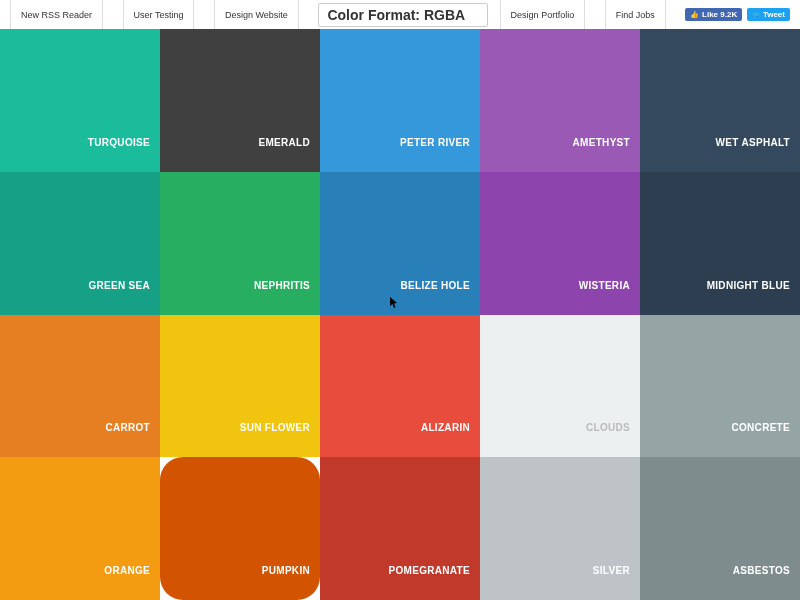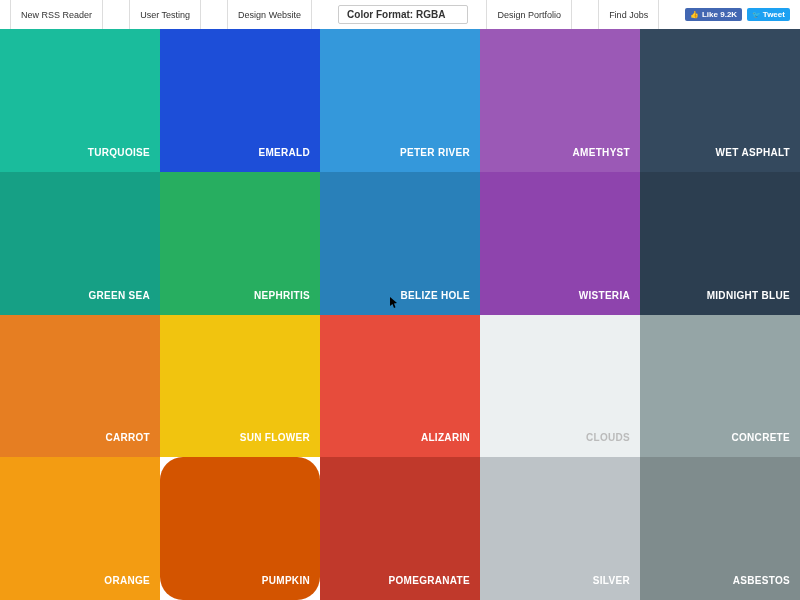--- a/index.html
+++ b/index.html
@@ -22,21 +22,21 @@
     padding: 18px 10px;
     white-space: nowrap;
     cursor: pointer;
   }
   .format-wrap {
     display: flex;
     align-items: center;
     gap: 2px;
   }
   .format-select {
-    font-size: 10px;
+    font-size: 14px;
     font-weight: 700;
     color: #333;
     border: 1px solid #ccc;
     border-radius: 2px;
     padding: 3px 22px 3px 8px;
     background: #fff;
     position: relative;
     cursor: pointer;
     appearance: none;
   }
@@ -69,21 +69,21 @@
     grid-template-rows: repeat(4, 142.75px);
     width: 800px;
     height: 571px;
   }
   .swatch {
     position: relative;
     cursor: pointer;
   }
   .swatch .label {
     position: absolute;
-    bottom: 14px;
+    bottom: 24px;
     right: 10px;
     color: #fff;
     font-size: 10px;
     font-weight: 700;
     letter-spacing: 0.3px;
     text-transform: uppercase;
     font-family: "Arial Narrow", Arial, sans-serif;
   }
   .swatch.light .label { color: #bbb; }
   .cursor {
@@ -114,21 +114,21 @@
   <div class="social">
     <div class="fb-like">Like 9.2K</div>
     <div class="tw-tweet">Tweet</div>
   </div>
 </div>
 
 <div class="grid" id="grid">
     <div class="swatch" style="background: rgb(26, 188, 156);">
       <span class="label">TURQUOISE</span>
     </div>
-    <div class="swatch" style="background: #1d4ed8; padding-left: 28px;">
+    <div class="swatch" style="background: #404040; padding-left: 28px;">
       <span class="label">EMERALD</span>
     </div>
     <div class="swatch" style="background: rgb(52, 152, 219);">
       <span class="label">PETER RIVER</span>
     </div>
     <div class="swatch" style="background: rgb(155, 89, 182);">
       <span class="label">AMETHYST</span>
     </div>
     <div class="swatch" style="background: rgb(52, 73, 94);">
       <span class="label">WET ASPHALT</span>

